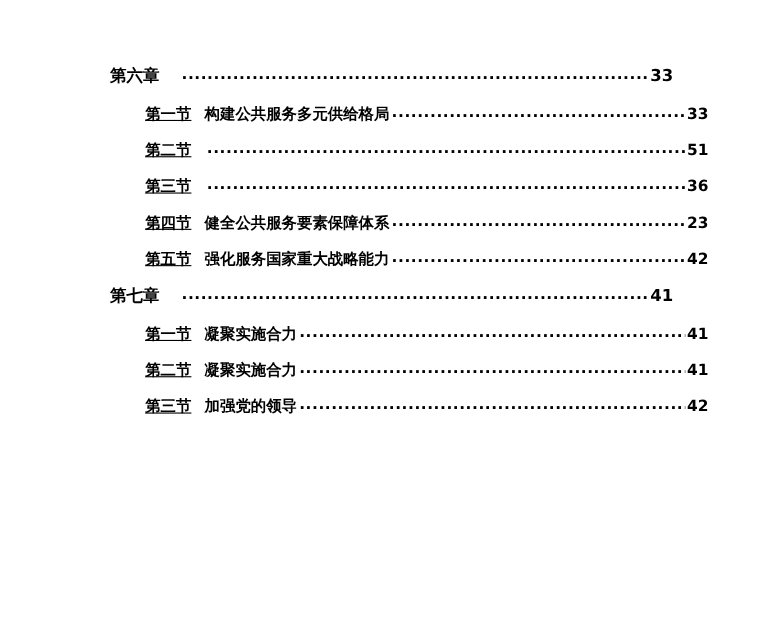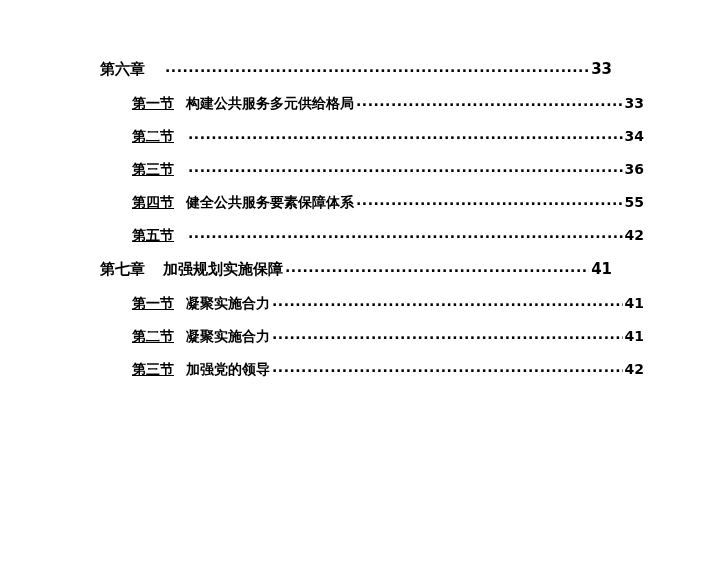--- a/index.html
+++ b/index.html
@@ -91,41 +91,41 @@
       </li>
       <li class="toc-entry level-2">
         <span class="entry-label">第一节</span>
         <span class="entry-title">构建公共服务多元供给格局</span>
         <span class="entry-dots"></span>
         <span class="entry-page">33</span>
       </li>
       <li class="toc-entry level-2">
         <span class="entry-label">第二节</span>
         <span class="entry-dots"></span>
-        <span class="entry-page">34</span>
+        <span class="entry-page">51</span>
       </li>
       <li class="toc-entry level-2">
         <span class="entry-label">第三节</span>
         <span class="entry-dots"></span>
         <span class="entry-page">36</span>
       </li>
       <li class="toc-entry level-2">
         <span class="entry-label">第四节</span>
         <span class="entry-title">健全公共服务要素保障体系</span>
         <span class="entry-dots"></span>
-        <span class="entry-page">55</span>
+        <span class="entry-page">23</span>
       </li>
       <li class="toc-entry level-2">
         <span class="entry-label">第五节</span>
+        <span class="entry-title">强化服务国家重大战略能力</span>
         <span class="entry-dots"></span>
         <span class="entry-page">42</span>
       </li>
       <li class="toc-entry level-1">
         <span class="entry-label">第七章</span>
-        <span class="entry-title">加强规划实施保障</span>
         <span class="entry-dots"></span>
         <span class="entry-page">41</span>
       </li>
       <li class="toc-entry level-2">
         <span class="entry-label">第一节</span>
         <span class="entry-title">凝聚实施合力</span>
         <span class="entry-dots"></span>
         <span class="entry-page">41</span>
       </li>
       <li class="toc-entry level-2">

